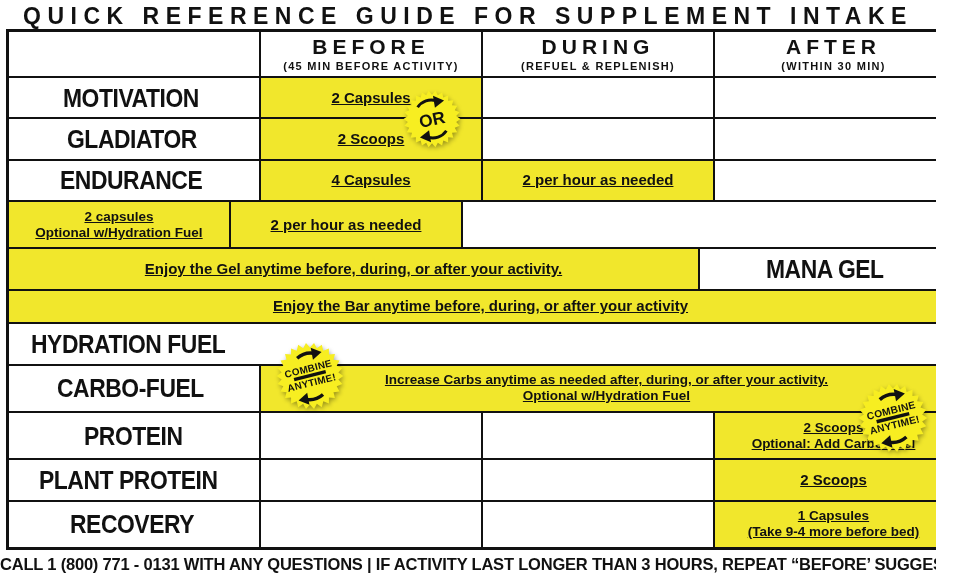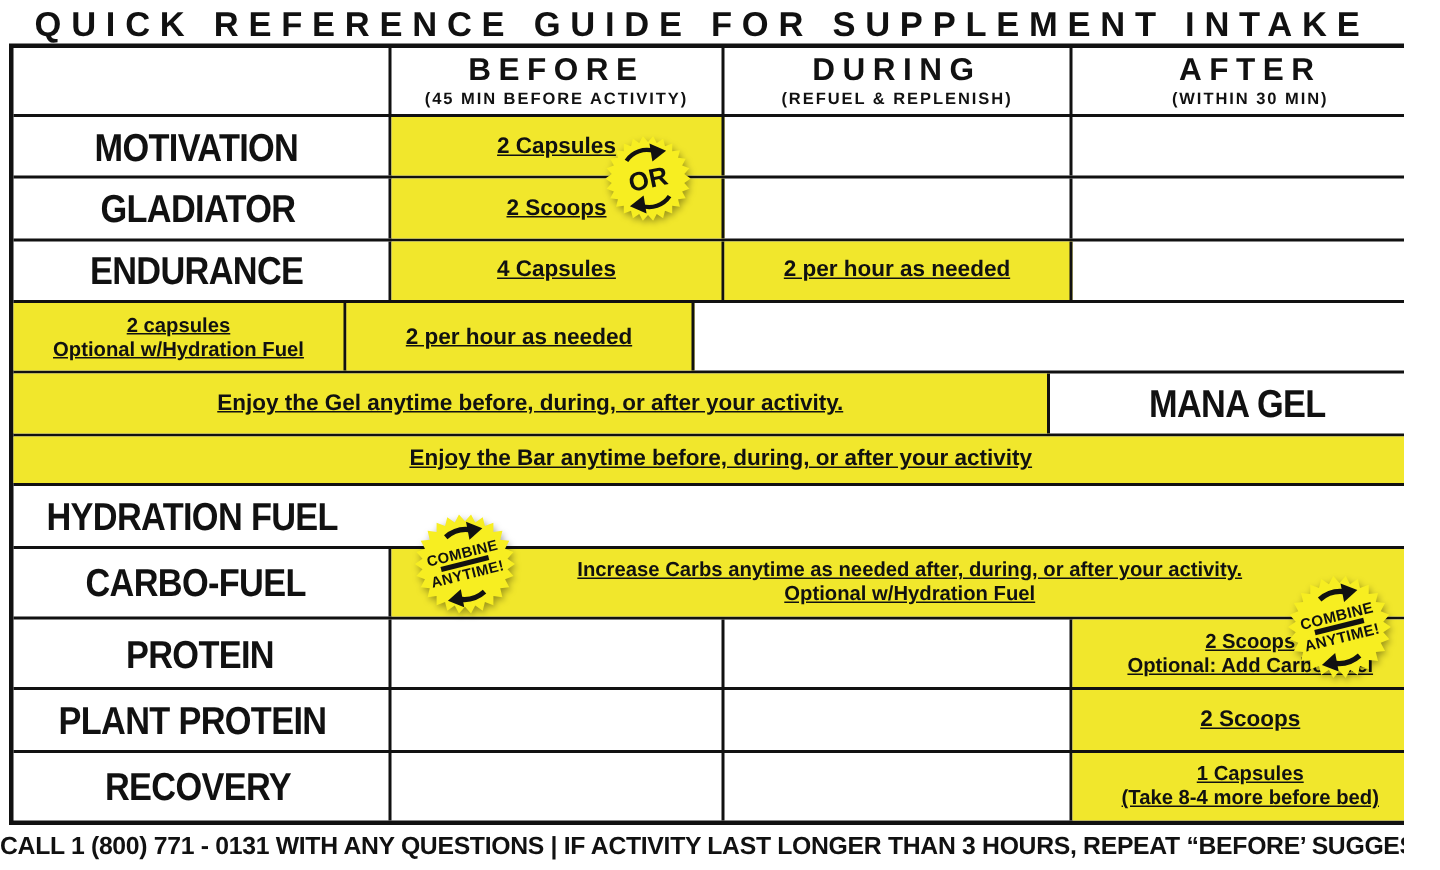--- a/index.html
+++ b/index.html
@@ -183,21 +183,21 @@
     </div>
 
     <div class="row">
       <div class="cell c-label">
         <div class="label-text">RECOVERY</div>
       </div>
       <div class="cell c-before"></div>
       <div class="cell c-during"></div>
       <div class="cell c-after hl">
         <div class="cell-text small">1 Capsules</div>
-        <div class="cell-text small">(Take 8-4 more before bed)</div>
+        <div class="cell-text small">(Take 9-4 more before bed)</div>
       </div>
     </div>
 
   </div>
 
   <svg class="badge badge-or" viewBox="0 0 100 100">
     <polygon class="burst" points="99.00,50.00 91.69,55.06 97.58,61.73 89.27,64.89 93.39,72.77 84.57,73.86 86.68,82.49 77.85,81.44 77.84,90.33 69.52,87.19 67.38,95.82 60.05,90.78 55.91,98.64 50.00,92.00 44.09,98.64 39.95,90.78 32.62,95.82 30.48,87.19 22.16,90.33 22.15,81.44 13.32,82.49 15.43,73.86 6.61,72.77 10.73,64.89 2.42,61.73 8.31,55.06 1.00,50.00 8.31,44.94 2.42,38.27 10.73,35.11 6.61,27.23 15.43,26.14 13.32,17.51 22.15,18.56 22.16,9.67 30.48,12.81 32.62,4.18 39.95,9.22 44.09,1.36 50.00,8.00 55.91,1.36 60.05,9.22 67.38,4.18 69.52,12.81 77.84,9.67 77.85,18.56 86.68,17.51 84.57,26.14 93.39,27.23 89.27,35.11 97.58,38.27 91.69,44.94"></polygon>
     <g transform="rotate(-12 50 50)">
       <path class="arrow" d="M30,25 A28,28 0 0 1 64,21"></path>
       <polygon class="ink" points="60,11 77,23 59,32"></polygon>

